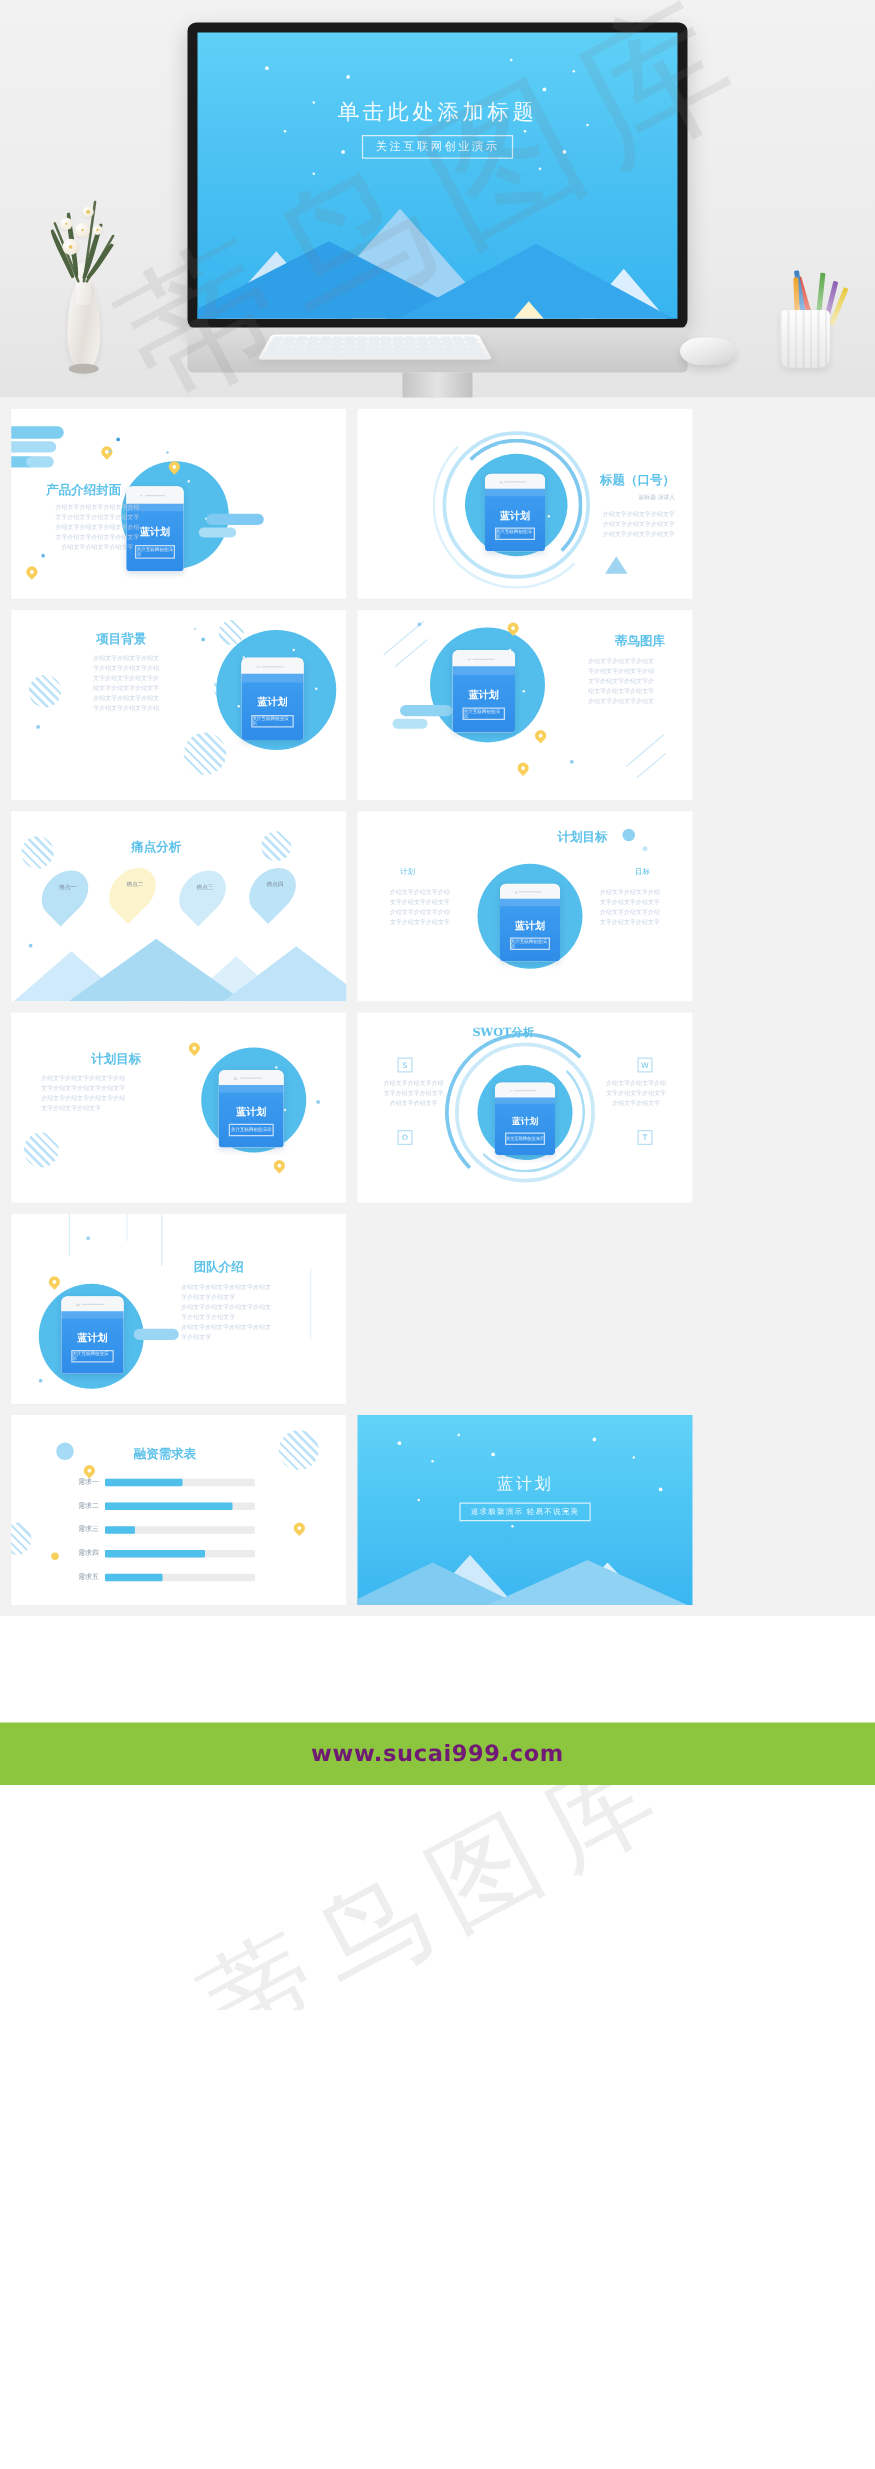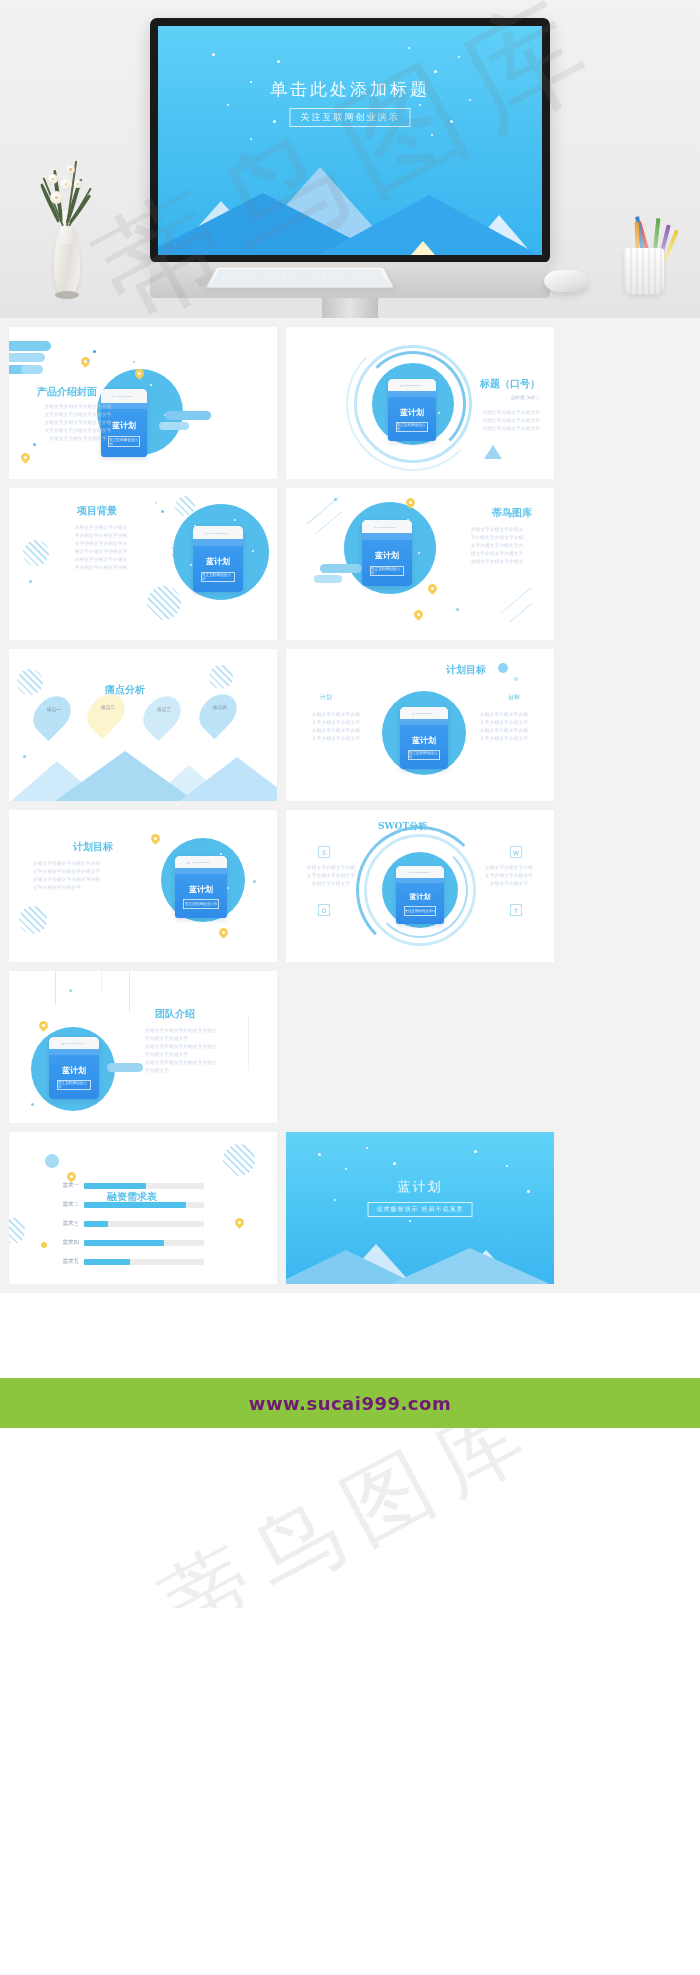--- a/index.html
+++ b/index.html
@@ -405,21 +405,21 @@
           <div>介绍文字介绍文字介绍文</div>
         </div>
       </div>
     </div>
 
     <div class="row">
 
       <div class="slide">
         <div class="stripe" style="left:8px;top:20px;width:26px;height:26px;"></div>
         <div class="stripe" style="left:200px;top:16px;width:24px;height:24px;"></div>
-        <div class="t-title" style="left:96px;top:22px;font-size:10px;margin-top:12px;">痛点分析</div>
+        <div class="t-title" style="left:96px;top:22px;font-size:10px;">痛点分析</div>
         <div style="position:absolute;left:22px;top:50px;width:42px;height:32px;border-radius:50% 50% 50% 0;
              transform:rotate(-45deg);background:#b9e2f6;"></div>
         <div style="position:absolute;left:76px;top:48px;width:42px;height:32px;border-radius:50% 50% 50% 0;
              transform:rotate(-45deg);background:#fcf4cd;"></div>
         <div style="position:absolute;left:132px;top:50px;width:42px;height:32px;border-radius:50% 50% 50% 0;
              transform:rotate(-45deg);background:#cfeaf9;"></div>
         <div style="position:absolute;left:188px;top:48px;width:42px;height:32px;border-radius:50% 50% 50% 0;
              transform:rotate(-45deg);background:#bde3f7;"></div>
         <div style="position:absolute;left:26px;top:58px;width:38px;text-align:center;font-size:4.6px;color:#7b8a9b;font-family:'DejaVu Serif',serif;">痛点一</div>
         <div style="position:absolute;left:80px;top:56px;width:38px;text-align:center;font-size:4.6px;color:#7b8a9b;font-family:'DejaVu Serif',serif;">痛点二</div>
@@ -576,21 +576,21 @@
 
     <div class="row">
 
       <div class="slide">
         <div class="stripe" style="left:214px;top:12px;width:32px;height:32px;"></div>
         <div class="stripe" style="left:-6px;top:86px;width:22px;height:26px;border-radius:50%;"></div>
         <div class="dot" style="left:36px;top:22px;width:14px;height:14px;background:#a5dbf4;"></div>
         <div class="pin" style="left:58px;top:40px;"></div>
         <div class="pin" style="left:226px;top:86px;"></div>
         <div class="dot" style="left:32px;top:110px;width:6px;height:6px;background:#f9cf5b;"></div>
-        <div class="t-title" style="left:98px;top:24px;font-size:10px;margin-top:34px;">融资需求表</div>
+        <div class="t-title" style="left:98px;top:24px;font-size:10px;">融资需求表</div>
 
         <div class="bar-row" style="left:36px;top:50px;">
           <span class="bar-lbl">需求一</span>
           <span class="bar-track">
               <span class="bar-fill" style="width:52%"></span>
             </span>
         </div>
         <div class="bar-row" style="left:36px;top:69px;">
           <span class="bar-lbl">需求二</span>
           <span class="bar-track">

